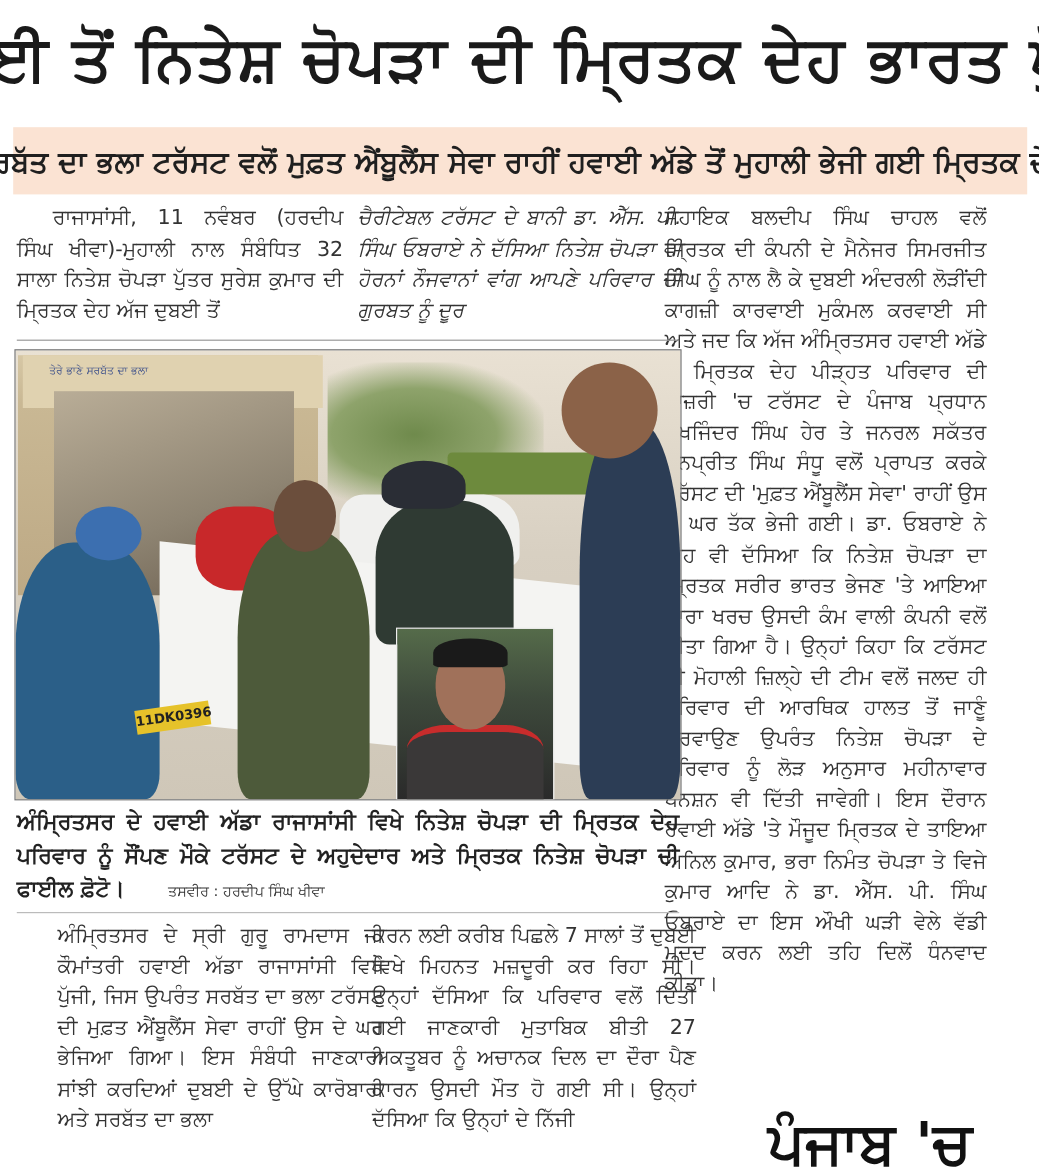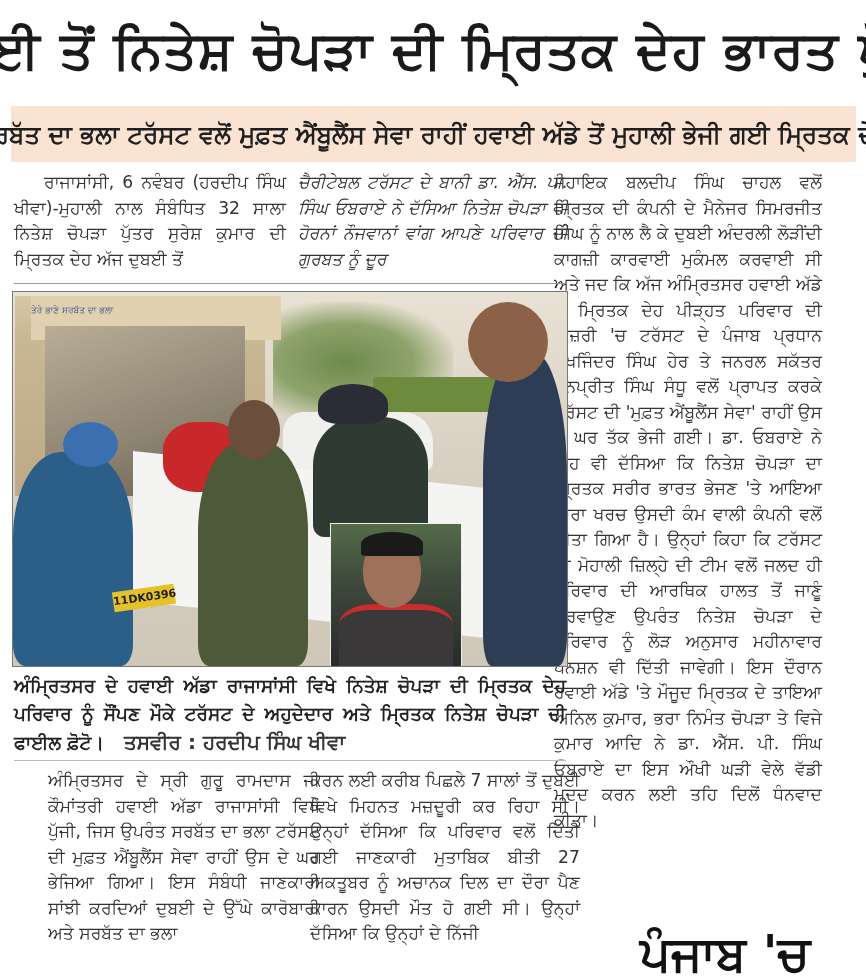--- a/index.html
+++ b/index.html
@@ -41,23 +41,23 @@
     position: absolute; left: 12px; top: 291px; width: 554px; height: 374px;
     border: 1.5px solid #777;
     overflow: hidden;
     background: linear-gradient(180deg, #e9e1d3 0%, #d8d0c2 45%, #cfc7b8 100%);
   }
   .ph-van {
     position: absolute; left: 2px; top: 4px; width: 250px; height: 200px;
     background: linear-gradient(180deg, #d6c7a5 0%, #c9b894 20%, #bda985 100%);
   }
   .ph-van-banner {
-    position: absolute; left: 16px; top: 0; width: 250px; height: 44px;
+    position: absolute; left: 4px; top: 0; width: 250px; height: 44px;
     background: #e0d2b0; color: #3a4e8a; font-size: 9px; line-height: 28px;
-    padding-left: 0; white-space: nowrap; overflow: hidden; box-sizing: border-box;
+    padding-left: 22px; white-space: nowrap; overflow: hidden; box-sizing: border-box;
   }
   .ph-van-door {
     position: absolute; left: 30px; top: 30px; width: 200px; height: 170px;
     background: linear-gradient(160deg, #b9ad97 0%, #8e8472 60%, #6c6050 100%);
   }
   .ph-trees {
     position: absolute; left: 260px; top: 10px; width: 180px; height: 120px;
     background: radial-gradient(ellipse at 40% 50%, #6f8a4c 0%, #8ea36b 45%, rgba(200,200,180,0) 75%);
   }
   .ph-hedge {
@@ -106,36 +106,36 @@
     position: absolute; left: 8px; top: 80px; width: 114px; height: 62px;
     background: #3a3838; border-radius: 30% 30% 0 0;
     border-top: 6px solid #c82c2c;
   }
   .caption {
     position: absolute; left: 14px; top: 672px; width: 552px;
     font-weight: bold; font-size: 18.5px; line-height: 28px; color: #222;
     text-align: justify;
   }
   .caption .credit {
-    font-weight: bold; font-size: 20px; margin-left: 20px; color: #333;
+    font-weight: normal; font-size: 12px; margin-left: 36px; color: #333;
   }
   .footer-mast {
     position: absolute; left: 640px; top: 925px; font-size: 48px; font-weight: bold;
     color: #111; white-space: nowrap; font-family: "DejaVu Serif", serif;
   }
 </style>
 </head>
 <body>
 
 <div class="headline">ਦੁਬਈ ਤੋਂ ਨਿਤੇਸ਼ ਚੋਪੜਾ ਦੀ ਮ੍ਰਿਤਕ ਦੇਹ ਭਾਰਤ ਪੁੱਜੀ</div>
 
 <div class="subhead">ਸਰਬੱਤ ਦਾ ਭਲਾ ਟਰੱਸਟ ਵਲੋਂ ਮੁਫ਼ਤ ਐਂਬੂਲੈਂਸ ਸੇਵਾ ਰਾਹੀਂ ਹਵਾਈ ਅੱਡੇ ਤੋਂ ਮੁਹਾਲੀ ਭੇਜੀ ਗਈ ਮ੍ਰਿਤਕ ਦੇਹ</div>
 
 <div class="col col1-top">
-  <p class="indent">ਰਾਜਾਸਾਂਸੀ, 6 ਨਵੰਬਰ (ਹਰਦੀਪ ਸਿੰਘ ਖੀਵਾ)-ਮੁਹਾਲੀ ਨਾਲ ਸੰਬੰਧਿਤ 32 ਸਾਲਾ ਨਿਤੇਸ਼ ਚੋਪੜਾ ਪੁੱਤਰ ਸੁਰੇਸ਼ ਕੁਮਾਰ ਦੀ ਮ੍ਰਿਤਕ ਦੇਹ ਅੱਜ ਦੁਬਈ ਤੋਂ</p>
+  <p class="indent">ਰਾਜਾਸਾਂਸੀ, 11 ਨਵੰਬਰ (ਹਰਦੀਪ ਸਿੰਘ ਖੀਵਾ)-ਮੁਹਾਲੀ ਨਾਲ ਸੰਬੰਧਿਤ 32 ਸਾਲਾ ਨਿਤੇਸ਼ ਚੋਪੜਾ ਪੁੱਤਰ ਸੁਰੇਸ਼ ਕੁਮਾਰ ਦੀ ਮ੍ਰਿਤਕ ਦੇਹ ਅੱਜ ਦੁਬਈ ਤੋਂ</p>
 </div>
 
 <div class="col col2-top">
   <p>ਚੈਰੀਟੇਬਲ ਟਰੱਸਟ ਦੇ ਬਾਨੀ ਡਾ. ਐੱਸ. ਪੀ. ਸਿੰਘ ਓਬਰਾਏ ਨੇ ਦੱਸਿਆ ਨਿਤੇਸ਼ ਚੋਪੜਾ ਵੀ ਹੋਰਨਾਂ ਨੌਜਵਾਨਾਂ ਵਾਂਗ ਆਪਣੇ ਪਰਿਵਾਰ ਦੀ ਗੁਰਬਤ ਨੂੰ ਦੂਰ</p>
 </div>
 
 <div class="col col3">
   <p>ਸਹਾਇਕ ਬਲਦੀਪ ਸਿੰਘ ਚਾਹਲ ਵਲੋਂ ਮ੍ਰਿਤਕ ਦੀ ਕੰਪਨੀ ਦੇ ਮੈਨੇਜਰ ਸਿਮਰਜੀਤ ਸਿੰਘ ਨੂੰ ਨਾਲ ਲੈ ਕੇ ਦੁਬਈ ਅੰਦਰਲੀ ਲੋੜੀਂਦੀ ਕਾਗਜ਼ੀ ਕਾਰਵਾਈ ਮੁਕੰਮਲ ਕਰਵਾਈ ਸੀ ਅਤੇ ਜਦ ਕਿ ਅੱਜ ਅੰਮ੍ਰਿਤਸਰ ਹਵਾਈ ਅੱਡੇ ਤੋਂ ਮ੍ਰਿਤਕ ਦੇਹ ਪੀੜ੍ਹਤ ਪਰਿਵਾਰ ਦੀ ਹਾਜ਼ਰੀ 'ਚ ਟਰੱਸਟ ਦੇ ਪੰਜਾਬ ਪ੍ਰਧਾਨ ਸੁਖਜਿੰਦਰ ਸਿੰਘ ਹੇਰ ਤੇ ਜਨਰਲ ਸਕੱਤਰ ਮਨਪ੍ਰੀਤ ਸਿੰਘ ਸੰਧੂ ਵਲੋਂ ਪ੍ਰਾਪਤ ਕਰਕੇ ਟਰੱਸਟ ਦੀ 'ਮੁਫ਼ਤ ਐਂਬੂਲੈਂਸ ਸੇਵਾ' ਰਾਹੀਂ ਉਸ ਦੇ ਘਰ ਤੱਕ ਭੇਜੀ ਗਈ। ਡਾ. ਓਬਰਾਏ ਨੇ ਇਹ ਵੀ ਦੱਸਿਆ ਕਿ ਨਿਤੇਸ਼ ਚੋਪੜਾ ਦਾ ਮ੍ਰਿਤਕ ਸਰੀਰ ਭਾਰਤ ਭੇਜਣ 'ਤੇ ਆਇਆ ਸਾਰਾ ਖਰਚ ਉਸਦੀ ਕੰਮ ਵਾਲੀ ਕੰਪਨੀ ਵਲੋਂ ਕੀਤਾ ਗਿਆ ਹੈ। ਉਨ੍ਹਾਂ ਕਿਹਾ ਕਿ ਟਰੱਸਟ ਦੀ ਮੋਹਾਲੀ ਜ਼ਿਲ੍ਹੇ ਦੀ ਟੀਮ ਵਲੋਂ ਜਲਦ ਹੀ ਪਰਿਵਾਰ ਦੀ ਆਰਥਿਕ ਹਾਲਤ ਤੋਂ ਜਾਣੂੰ ਕਰਵਾਉਣ ਉਪਰੰਤ ਨਿਤੇਸ਼ ਚੋਪੜਾ ਦੇ ਪਰਿਵਾਰ ਨੂੰ ਲੋੜ ਅਨੁਸਾਰ ਮਹੀਨਾਵਾਰ ਪੈਨਸ਼ਨ ਵੀ ਦਿੱਤੀ ਜਾਵੇਗੀ। ਇਸ ਦੌਰਾਨ ਹਵਾਈ ਅੱਡੇ 'ਤੇ ਮੌਜੂਦ ਮ੍ਰਿਤਕ ਦੇ ਤਾਇਆ ਅਨਿਲ ਕੁਮਾਰ, ਭਰਾ ਨਿਮੰਤ ਚੋਪੜਾ ਤੇ ਵਿਜੇ ਕੁਮਾਰ ਆਦਿ ਨੇ ਡਾ. ਐੱਸ. ਪੀ. ਸਿੰਘ ਓਬਰਾਏ ਦਾ ਇਸ ਔਖੀ ਘੜੀ ਵੇਲੇ ਵੱਡੀ ਮਦਦ ਕਰਨ ਲਈ ਤਹਿ ਦਿਲੋਂ ਧੰਨਵਾਦ ਕੀਤਾ।</p>
 </div>
 

